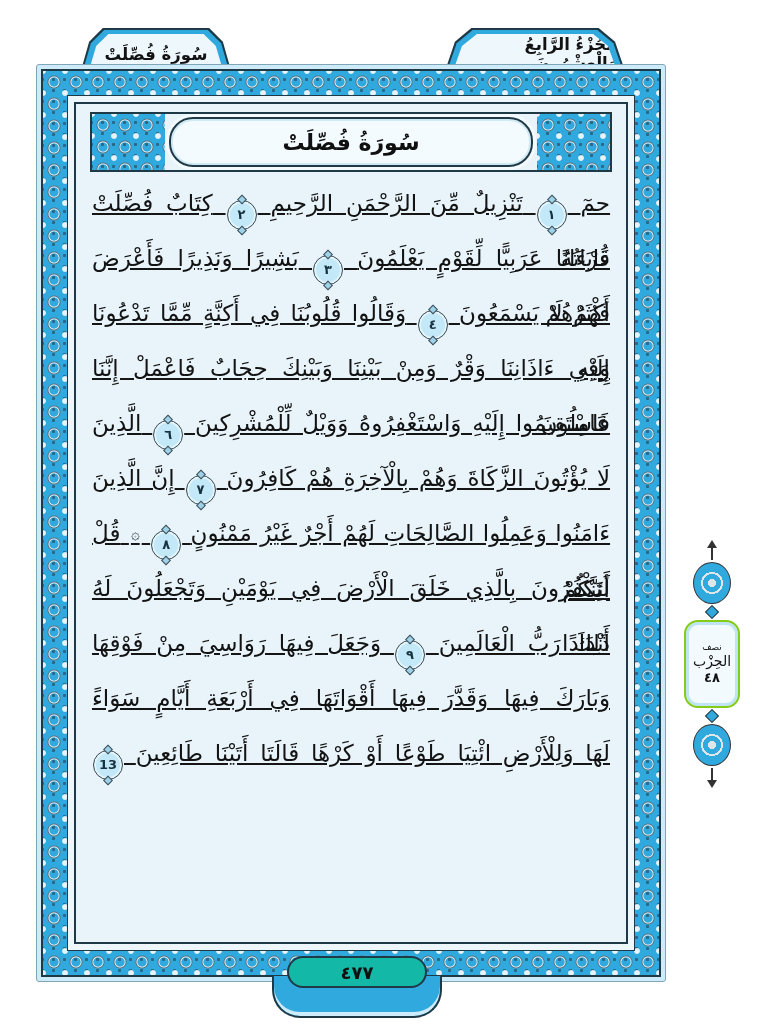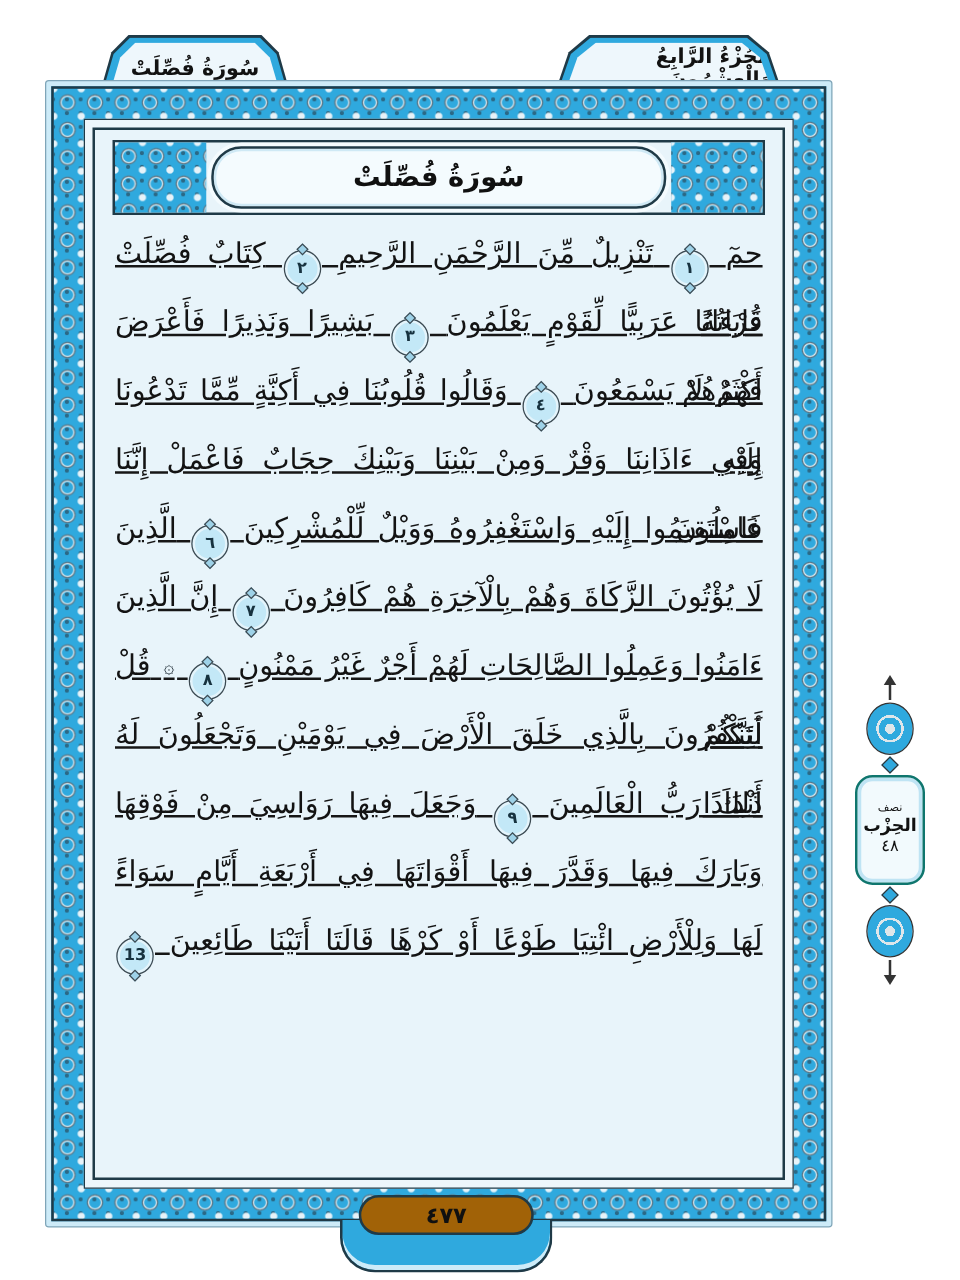--- a/index.html
+++ b/index.html
@@ -88,21 +88,21 @@
     background:#9ed2e8;border:1px solid #3d4a52;
     transform:translateX(-50%) rotate(45deg);
   }
   .ayah::before{top:-5px;}
   .ayah::after{bottom:-5px;}
   .rub{font-size:15px;color:#24313a;vertical-align:2px;margin:0 2px;}
 
   
   .pagenum-pill{
     position:absolute;left:287px;top:936px;width:140px;height:32px;z-index:6;
-    background:#a16207;border:2px solid #1f3a47;border-radius:17px;
+    background:#14b8a6;border:2px solid #1f3a47;border-radius:17px;
     box-sizing:border-box;display:flex;align-items:center;justify-content:center;
     font-size:18px;font-weight:bold;color:#101010;
   }
   .pagenum-tab{
     position:absolute;left:272px;top:956px;width:170px;height:42px;z-index:1;
     background:#2fa9de;border:2px solid #1f3a47;border-top:none;
     border-radius:0 0 28px 28px;box-sizing:border-box;
     box-shadow:inset 0 -4px 0 0 #cdebf8;
   }
 
@@ -116,28 +116,28 @@
   .h-tri-down{width:0;height:0;border-left:5px solid transparent;border-right:5px solid transparent;border-top:8px solid #333;}
   .h-knob{
     width:36px;height:40px;border-radius:50% 50% 50% 50%;
     border:1.5px solid #333;margin:2px 0;
     background:
       radial-gradient(circle at 50% 50%, #dfe6ea 0 4px, #2fa9de 4px 9px, #dfe6ea 9px 11px, #2fa9de 11px);
   }
   .h-diamond{width:8px;height:8px;background:#2fa9de;border:1px solid #333;transform:rotate(45deg);margin:1px 0;}
   .h-cart{
     width:56px;height:88px;box-sizing:border-box;margin:2px 0;
-    background:#f2fafd;border:2px solid #0f766e;border-radius:14px;
+    background:#f2fafd;border:2px solid #84cc16;border-radius:14px;
     box-shadow:inset 0 0 0 3px #bfe4f4;
     display:flex;flex-direction:column;align-items:center;justify-content:center;
     color:#111;line-height:1.25;
   }
   .h-small{font-size:9px;}
-  .h-main{font-size:14px;font-weight:bold;}
-  .h-num{font-size:13px;font-weight:normal;}
+  .h-main{font-size:14px;font-weight:normal;}
+  .h-num{font-size:13px;font-weight:bold;}
 </style>
 </head>
 <body>
 
 <div class="page">
 
   <div class="tab tab-surah">
     <div class="t1"></div>
     <div class="t2"></div>
     <div class="t3">سُورَةُ فُصِّلَتْ</div>

